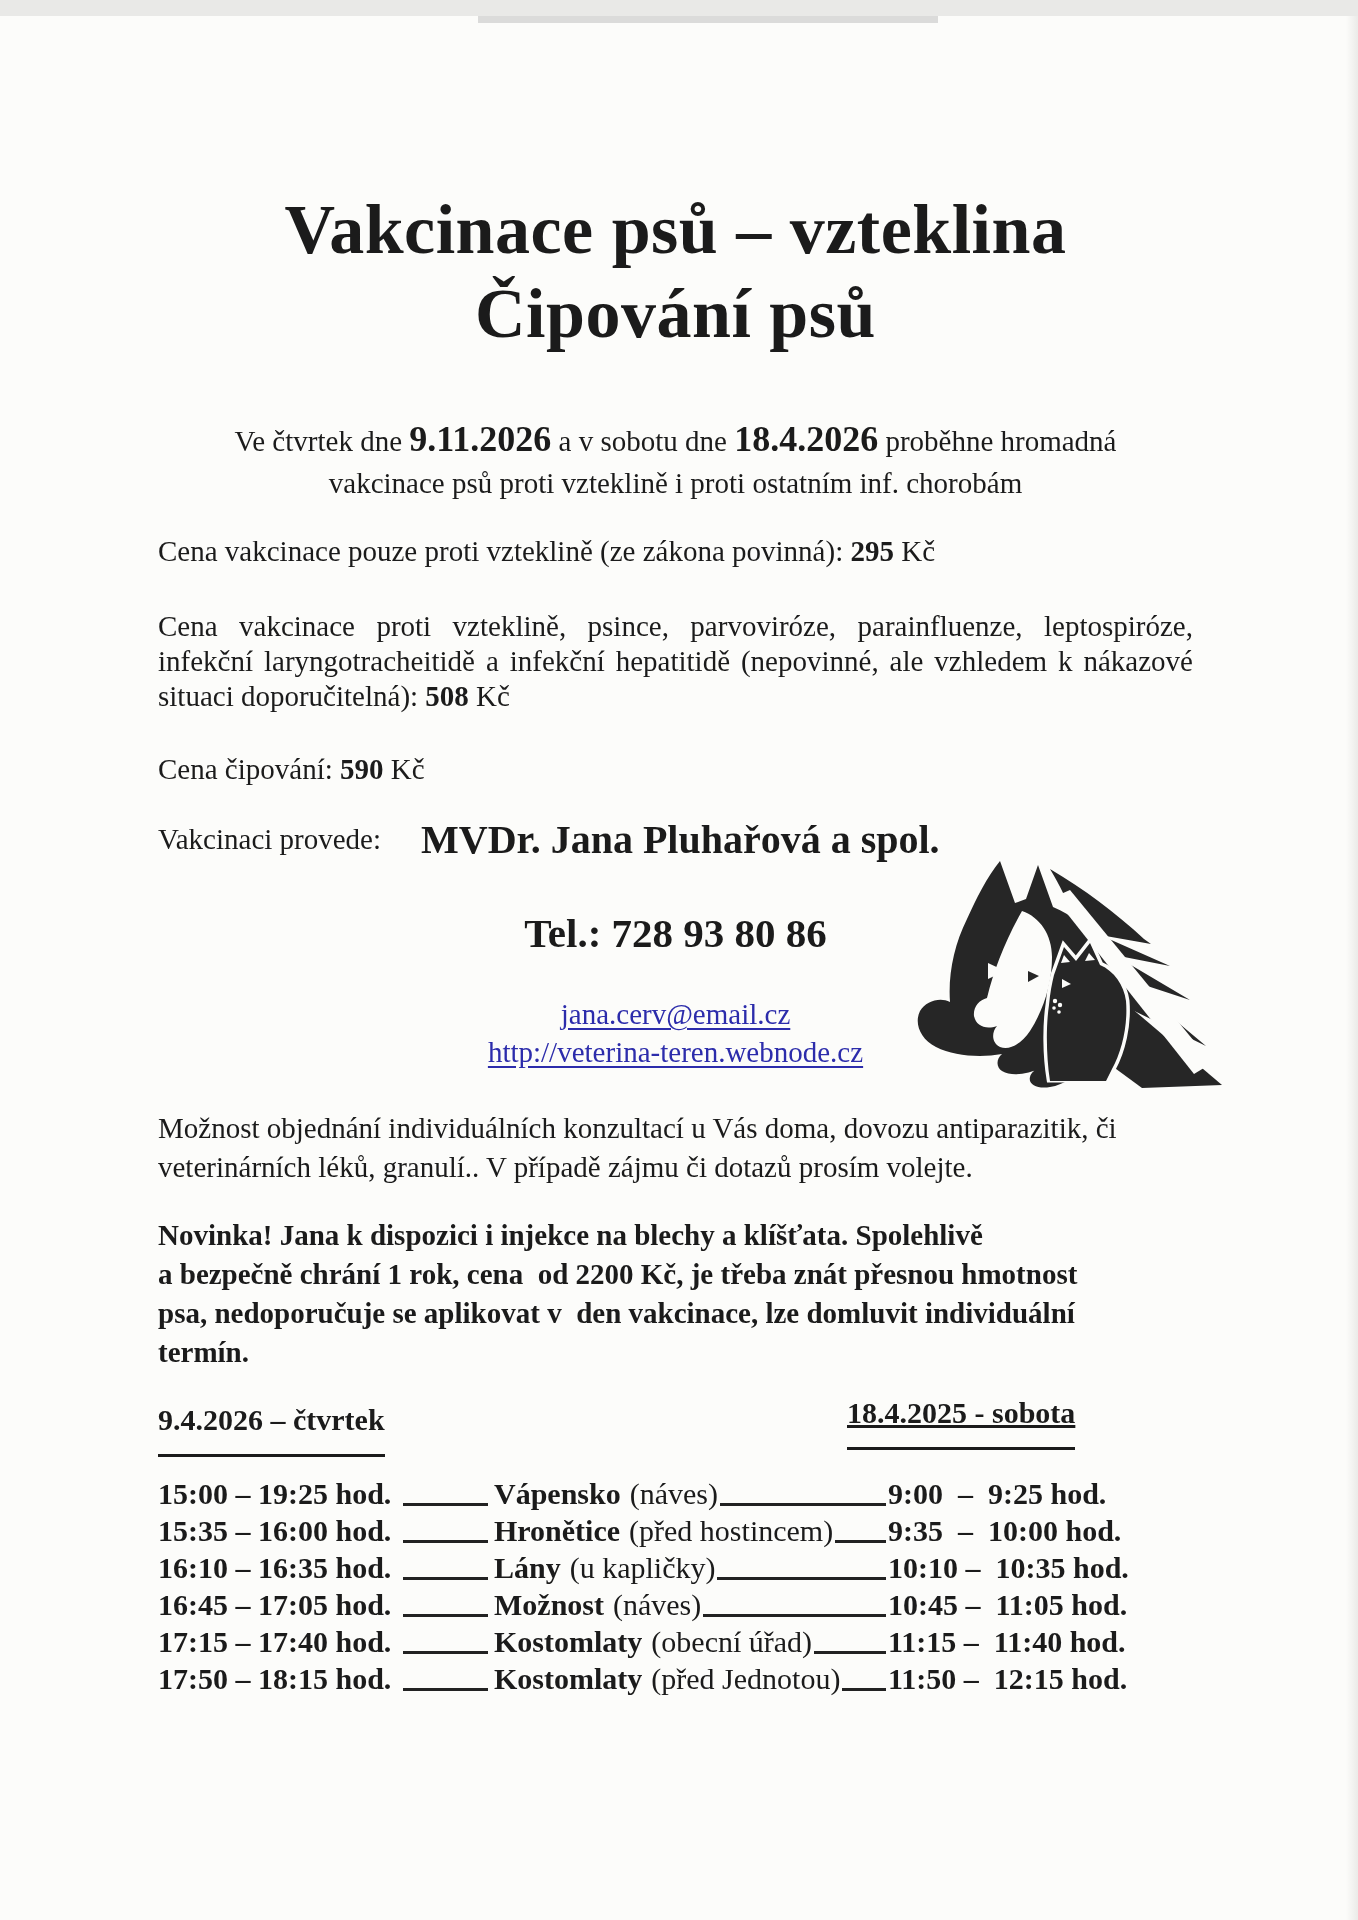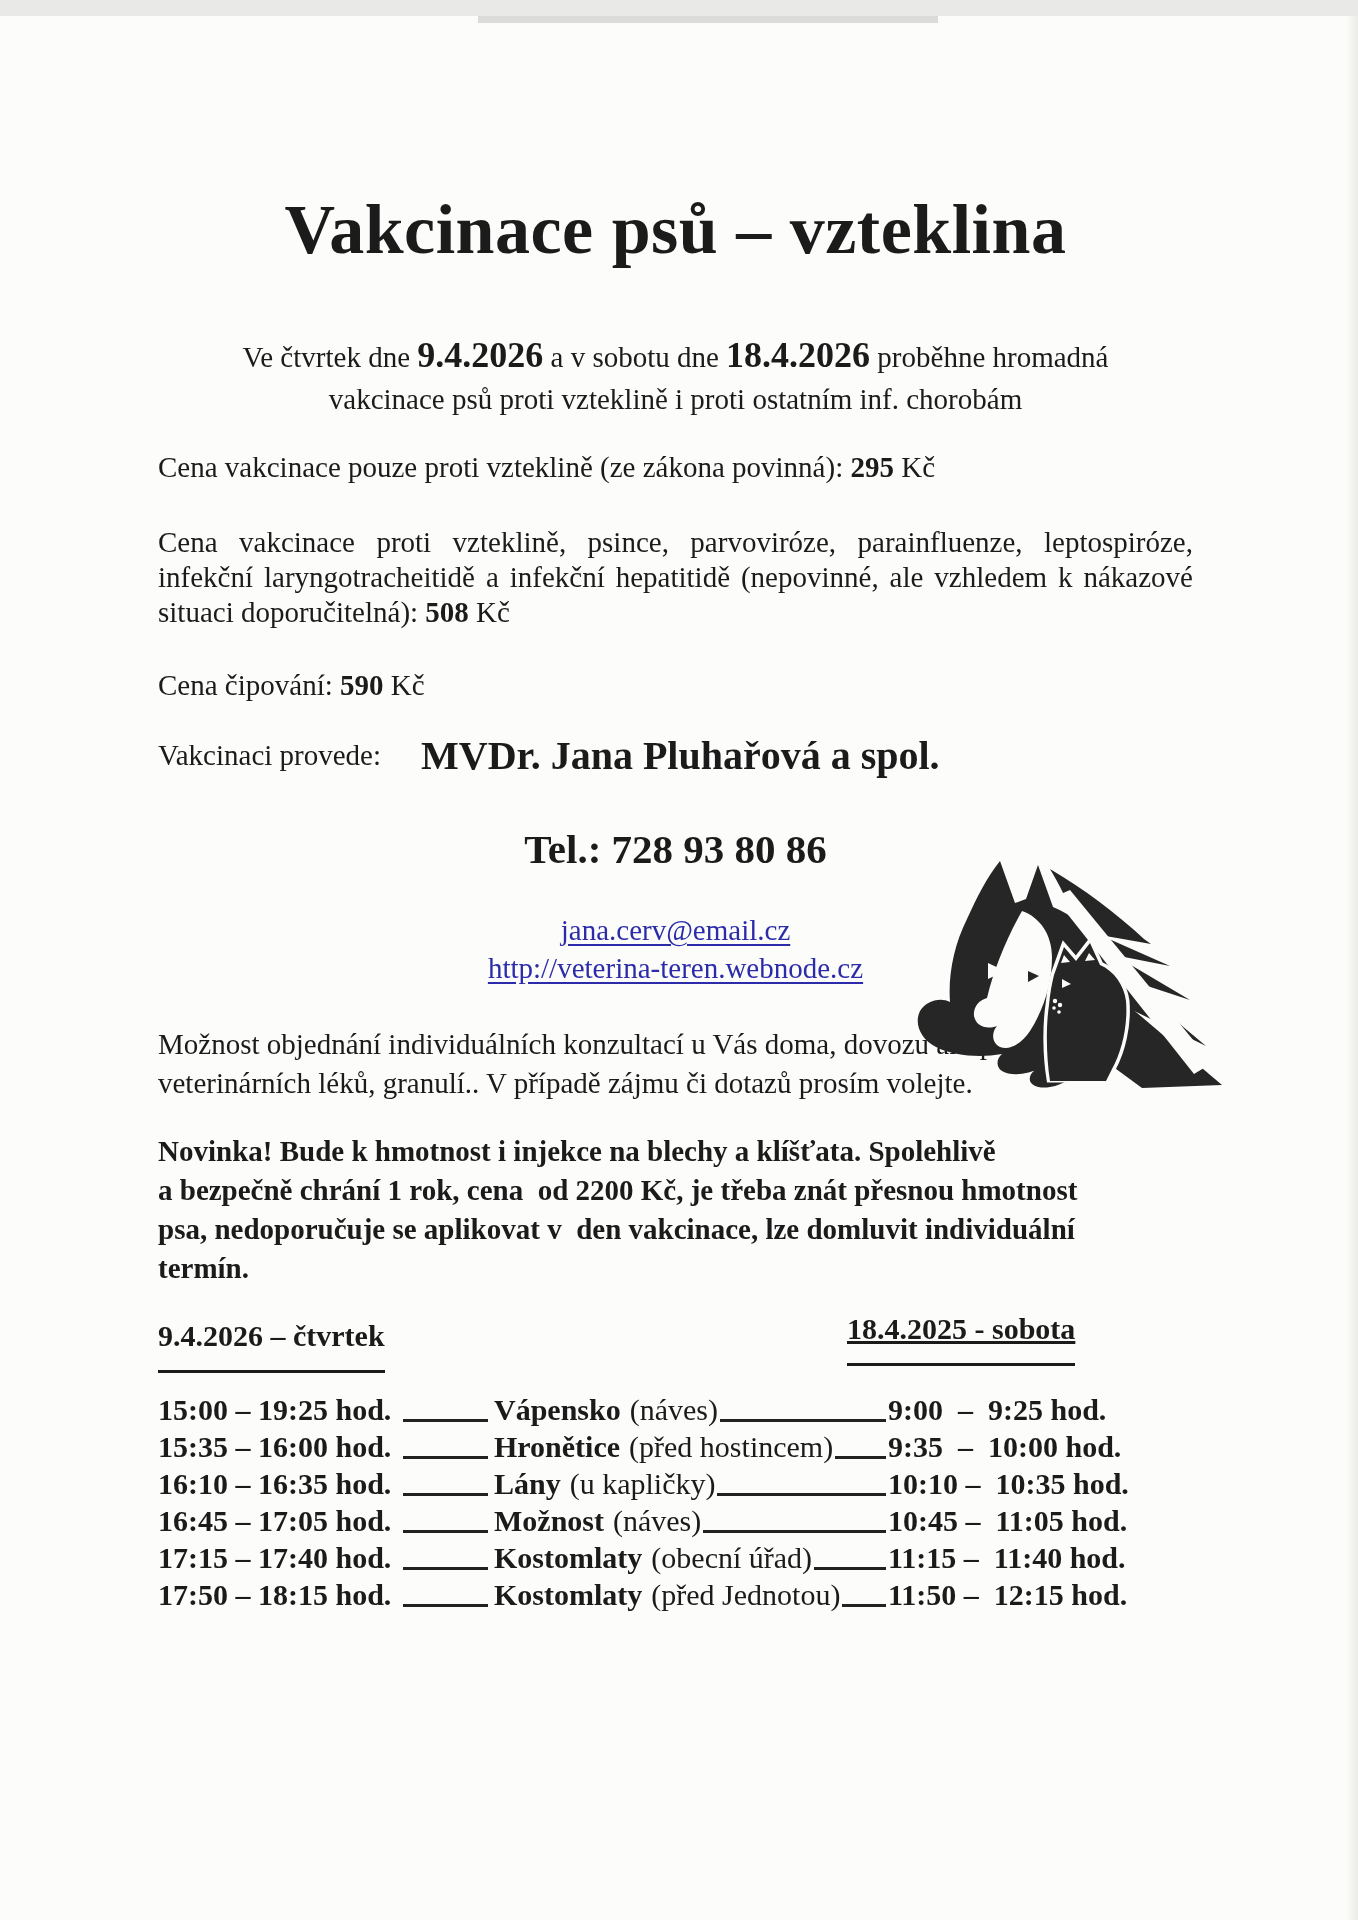--- a/index.html
+++ b/index.html
@@ -66,23 +66,24 @@
 
 <div class="page" style="--link: #2c2cab; --ink: #1b1b1b; --paper: #fcfcfa;">
 
   <div class="scan-strip-top"></div>
   <div class="scan-edge-right"></div>
 
   <div class="content">
 
     <h1>
       <span class="tl">Vakcinace psů – vzteklina</span>
+      <span class="tl">Čipování psů</span>
     </h1>
 
-    <p class="intro"><span>Ve čtvrtek dne </span><b>9.4.2026</b><span> a v sobotu dne </span><b>18.4.2026</b><span> proběhne hromadná</span><br>
+    <p class="intro"><span>Ve čtvrtek dne </span><b>9.11.2026</b><span> a v sobotu dne </span><b>18.4.2026</b><span> proběhne hromadná</span><br>
       <span>vakcinace psů proti vzteklině i proti ostatním inf. chorobám</span>
     </p>
 
     <p class="para p-rabies"><span>Cena vakcinace pouze proti vzteklině (ze zákona povinná): </span><b>295</b><span> Kč</span></p>
 
     <p class="para p-combo"><span>Cena vakcinace proti vzteklině, psince, parvoviróze, parainfluenze, leptospiróze, infekční laryngotracheitidě a infekční hepatitidě (nepovinné, ale vzhledem k nákazové situaci doporučitelná): </span><b>508</b><span> Kč</span></p>
 
     <p class="para p-chip"><span>Cena čipování: </span><b>590</b><span> Kč</span></p>
 
     <div class="vet-line">
@@ -93,21 +94,21 @@
     <div class="tel">Tel.: 728 93 80 86</div>
 
     <div class="links">
       <a>jana.cerv@email.cz</a><br>
       <a>http://veterina-teren.webnode.cz</a>
     </div>
 
     <p class="info">Možnost objednání individuálních konzultací u Vás doma, dovozu antiparazitik, či veterinárních léků, granulí.. V případě zájmu či dotazů prosím volejte.</p>
 
     <div class="news">
-      <div>Novinka! Bude k hmotnost i injekce na blechy a klíšťata. Spolehlivě</div>
+      <div>Novinka! Jana k dispozici i injekce na blechy a klíšťata. Spolehlivě</div>
       <div>a bezpečně chrání 1 rok, cena  od 2200 Kč, je třeba znát přesnou hmotnost</div>
       <div>psa, nedoporučuje se aplikovat v  den vakcinace, lze domluvit individuální</div>
       <div>termín.</div>
     </div>
 
     <div class="sched-head">
       <span class="hd">9.4.2026 – čtvrtek</span>
       <span class="sh-right"><span class="hd">18.4.2025 - sobota</span></span>
     </div>
 

